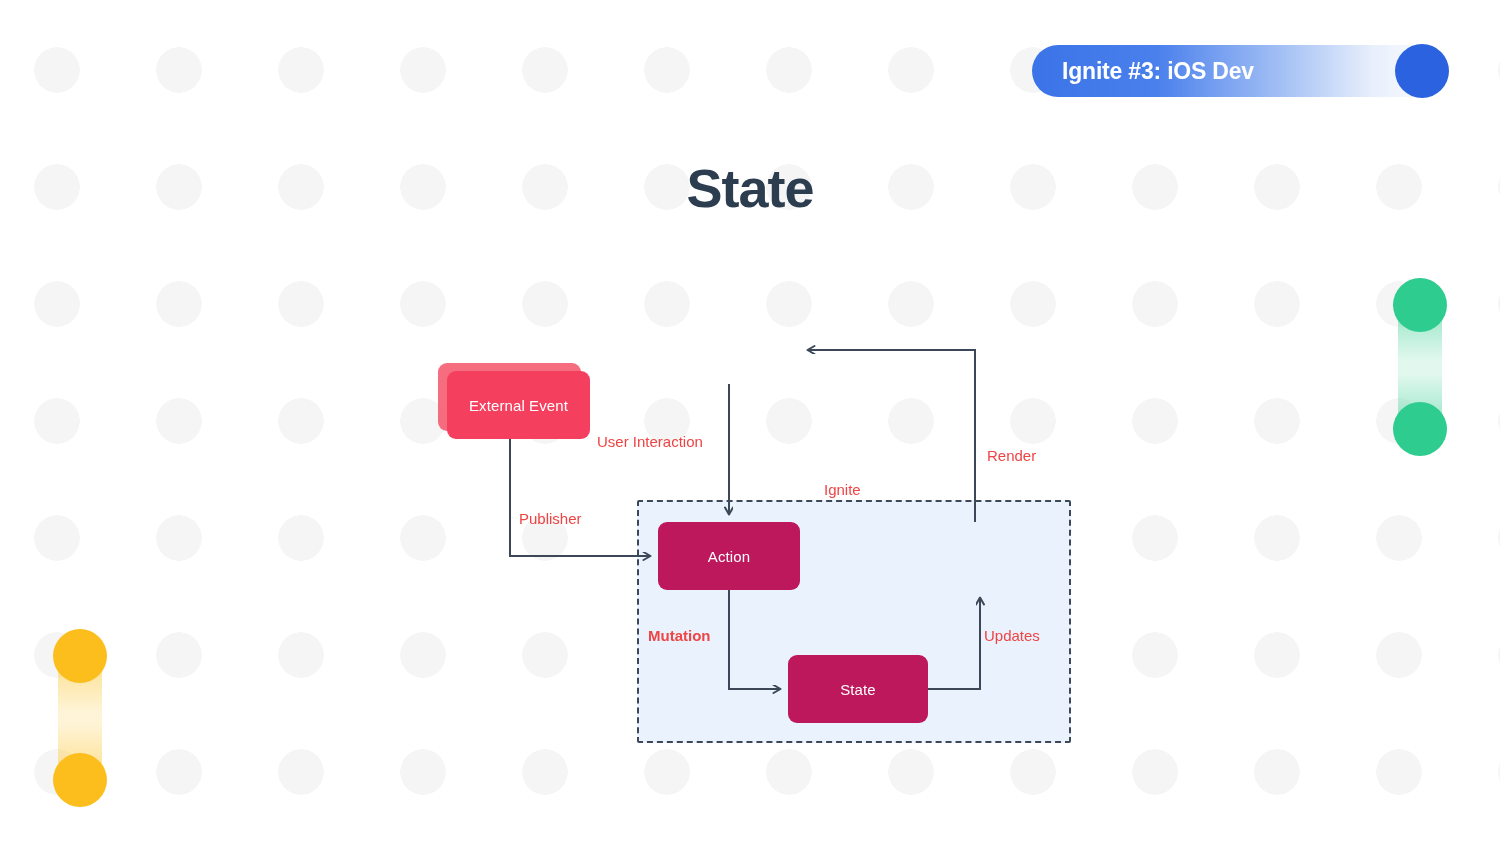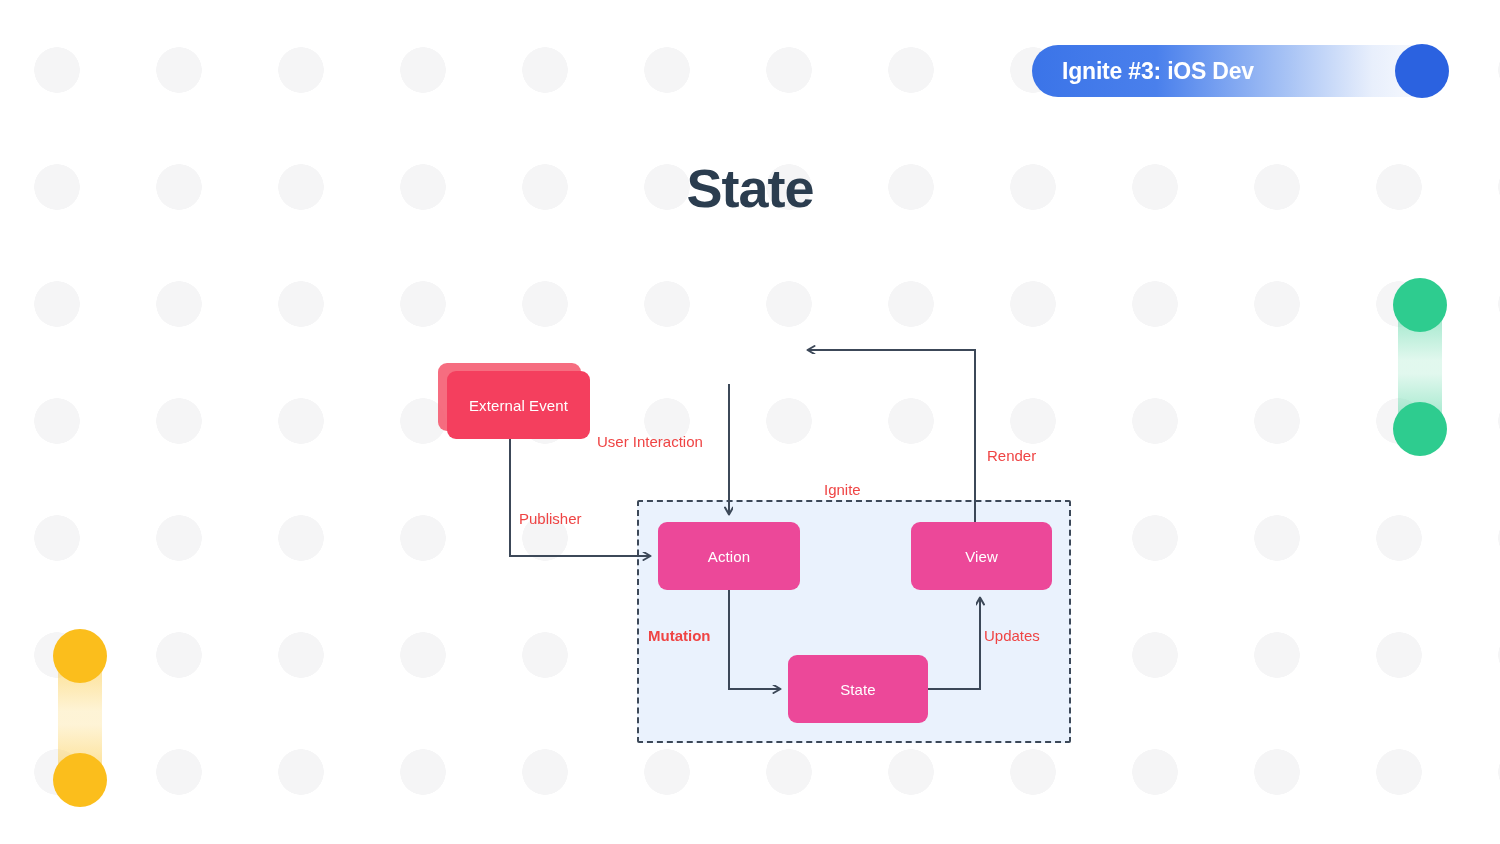--- a/index.html
+++ b/index.html
@@ -71,21 +71,21 @@
   
   #diagram { position:absolute; left:0; top:0; width:1500px; height:844px; }
   #diagram-svg { position:absolute; left:0; top:0; }
 
   .node {
     position:absolute; border-radius:9px;
     display:flex; align-items:center; justify-content:center;
     color:#ffffff; font-size:15px; letter-spacing:.1px;
   }
   .node.red  { background:#f43f5e; }
-  .node.blue { background:#ec4899; }
+  .node.blue { background:#be185d; }
 
   #node-external-event-shadow {
     position:absolute; left:438px; top:363px; width:143px; height:68px;
     border-radius:9px; background:#f4536a; opacity:.85;
   }
 
   #node-user          { left:658px; top:316px; width:142px; height:68px; }
   #node-external-event{ left:447px; top:371px; width:143px; height:68px; }
   #node-action        { left:658px; top:522px; width:142px; height:68px; }
   #node-view          { left:911px; top:522px; width:141px; height:68px; }
@@ -154,23 +154,20 @@
     </svg>
 
     <div id="node-external-event-shadow"></div>
 
     <div class="node red" id="node-external-event">
       <span>External Event</span>
     </div>
     <div class="node blue" id="node-action">
       <span>Action</span>
     </div>
-    <div class="node blue" id="node-view">
-      <span>View</span>
-    </div>
     <div class="node blue" id="node-state">
       <span>State</span>
     </div>
 
     <div class="edge-label" id="label-swiftui">Ignite</div>
     <div class="edge-label" id="label-user-interaction">User Interaction</div>
     <div class="edge-label" id="label-publisher">Publisher</div>
     <div class="edge-label" id="label-mutation">Mutation</div>
     <div class="edge-label" id="label-updates">Updates</div>
     <div class="edge-label" id="label-render">Render</div>

